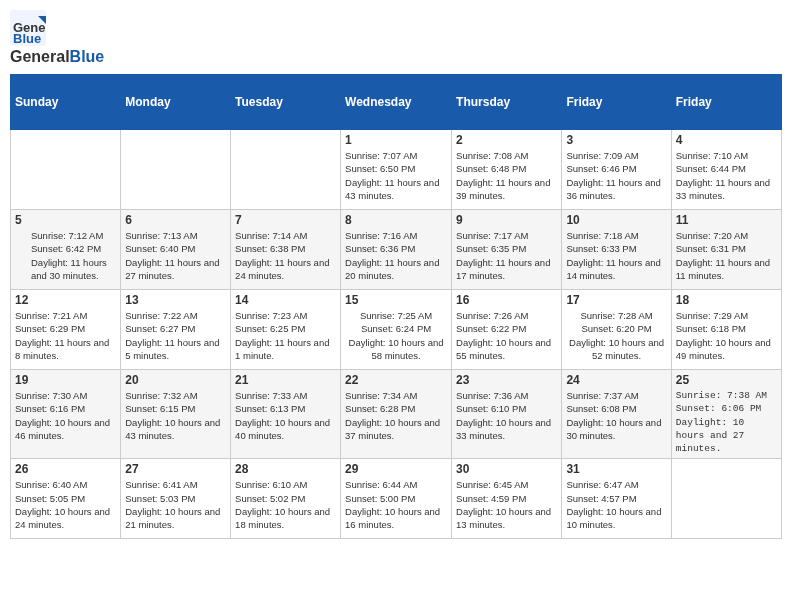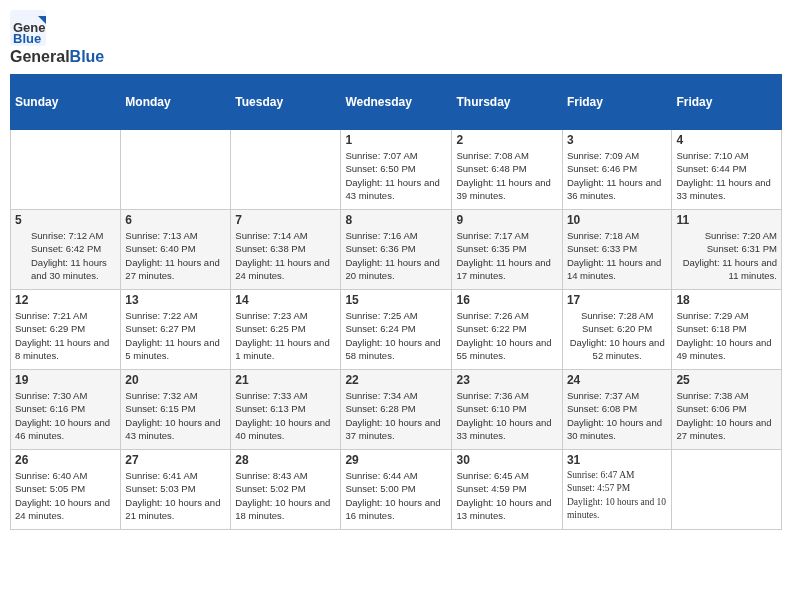--- a/index.html
+++ b/index.html
@@ -178,21 +178,21 @@
 Daylight: 11 hours and 17 minutes.</div>
         </td>
         <td>
           <span class="day-number">10</span>
           <div class="day-info" style="white-space: pre-line;">Sunrise: 7:18 AM
 Sunset: 6:33 PM
 Daylight: 11 hours and 14 minutes.</div>
         </td>
         <td>
           <span class="day-number">11</span>
-          <div class="day-info" style="white-space: pre-line; text-align: right;">Sunrise: 7:20 AM
+          <div class="day-info" style="white-space: pre-line;">Sunrise: 7:20 AM
 Sunset: 6:31 PM
 Daylight: 11 hours and 11 minutes.</div>
         </td>
       </tr>
       <tr>
         <td>
           <span class="day-number">12</span>
           <div class="day-info" style="white-space: pre-line;">Sunrise: 7:21 AM
 Sunset: 6:29 PM
 Daylight: 11 hours and 8 minutes.</div>
@@ -204,21 +204,21 @@
 Daylight: 11 hours and 5 minutes.</div>
         </td>
         <td>
           <span class="day-number">14</span>
           <div class="day-info" style="white-space: pre-line;">Sunrise: 7:23 AM
 Sunset: 6:25 PM
 Daylight: 11 hours and 1 minute.</div>
         </td>
         <td>
           <span class="day-number">15</span>
-          <div class="day-info" style="white-space: pre-line;">Sunrise: 7:25 AM
+          <div class="day-info" style="white-space: pre-line; text-align: center;">Sunrise: 7:25 AM
 Sunset: 6:24 PM
 Daylight: 10 hours and 58 minutes.</div>
         </td>
         <td>
           <span class="day-number">16</span>
           <div class="day-info" style="white-space: pre-line;">Sunrise: 7:26 AM
 Sunset: 6:22 PM
 Daylight: 10 hours and 55 minutes.</div>
         </td>
         <td>
@@ -266,58 +266,58 @@
 Daylight: 10 hours and 33 minutes.</div>
         </td>
         <td>
           <span class="day-number">24</span>
           <div class="day-info" style="white-space: pre-line;">Sunrise: 7:37 AM
 Sunset: 6:08 PM
 Daylight: 10 hours and 30 minutes.</div>
         </td>
         <td>
           <span class="day-number">25</span>
-          <div class="day-info" style="white-space: pre-line;">Sunrise: 7:38 AM
+          <div class="day-info" style="white-space: pre-line; font-family: Liberation Mono, monospace;">Sunrise: 7:38 AM
 Sunset: 6:06 PM
 Daylight: 10 hours and 27 minutes.</div>
         </td>
       </tr>
       <tr>
         <td>
           <span class="day-number">26</span>
           <div class="day-info" style="white-space: pre-line;">Sunrise: 6:40 AM
 Sunset: 5:05 PM
 Daylight: 10 hours and 24 minutes.</div>
         </td>
         <td>
           <span class="day-number">27</span>
           <div class="day-info" style="white-space: pre-line;">Sunrise: 6:41 AM
 Sunset: 5:03 PM
 Daylight: 10 hours and 21 minutes.</div>
         </td>
         <td>
           <span class="day-number">28</span>
-          <div class="day-info" style="white-space: pre-line;">Sunrise: 8:43 AM
+          <div class="day-info" style="white-space: pre-line;">Sunrise: 6:10 AM
 Sunset: 5:02 PM
 Daylight: 10 hours and 18 minutes.</div>
         </td>
         <td>
           <span class="day-number">29</span>
           <div class="day-info" style="white-space: pre-line;">Sunrise: 6:44 AM
 Sunset: 5:00 PM
 Daylight: 10 hours and 16 minutes.</div>
         </td>
         <td>
           <span class="day-number">30</span>
           <div class="day-info" style="white-space: pre-line;">Sunrise: 6:45 AM
 Sunset: 4:59 PM
 Daylight: 10 hours and 13 minutes.</div>
         </td>
         <td>
           <span class="day-number">31</span>
-          <div class="day-info" style="white-space: pre-line; font-family: Liberation Serif, serif;">Sunrise: 6:47 AM
+          <div class="day-info" style="white-space: pre-line;">Sunrise: 6:47 AM
 Sunset: 4:57 PM
 Daylight: 10 hours and 10 minutes.</div>
         </td>
         <td class="empty-cell"></td>
       </tr>
     </tbody>
 </table>
 
 </body></html>

